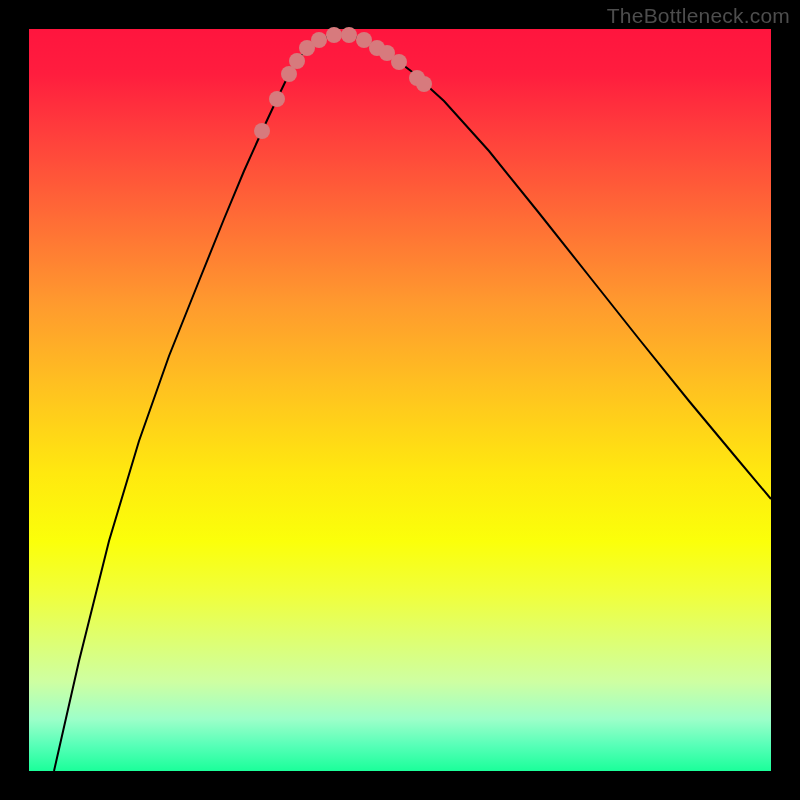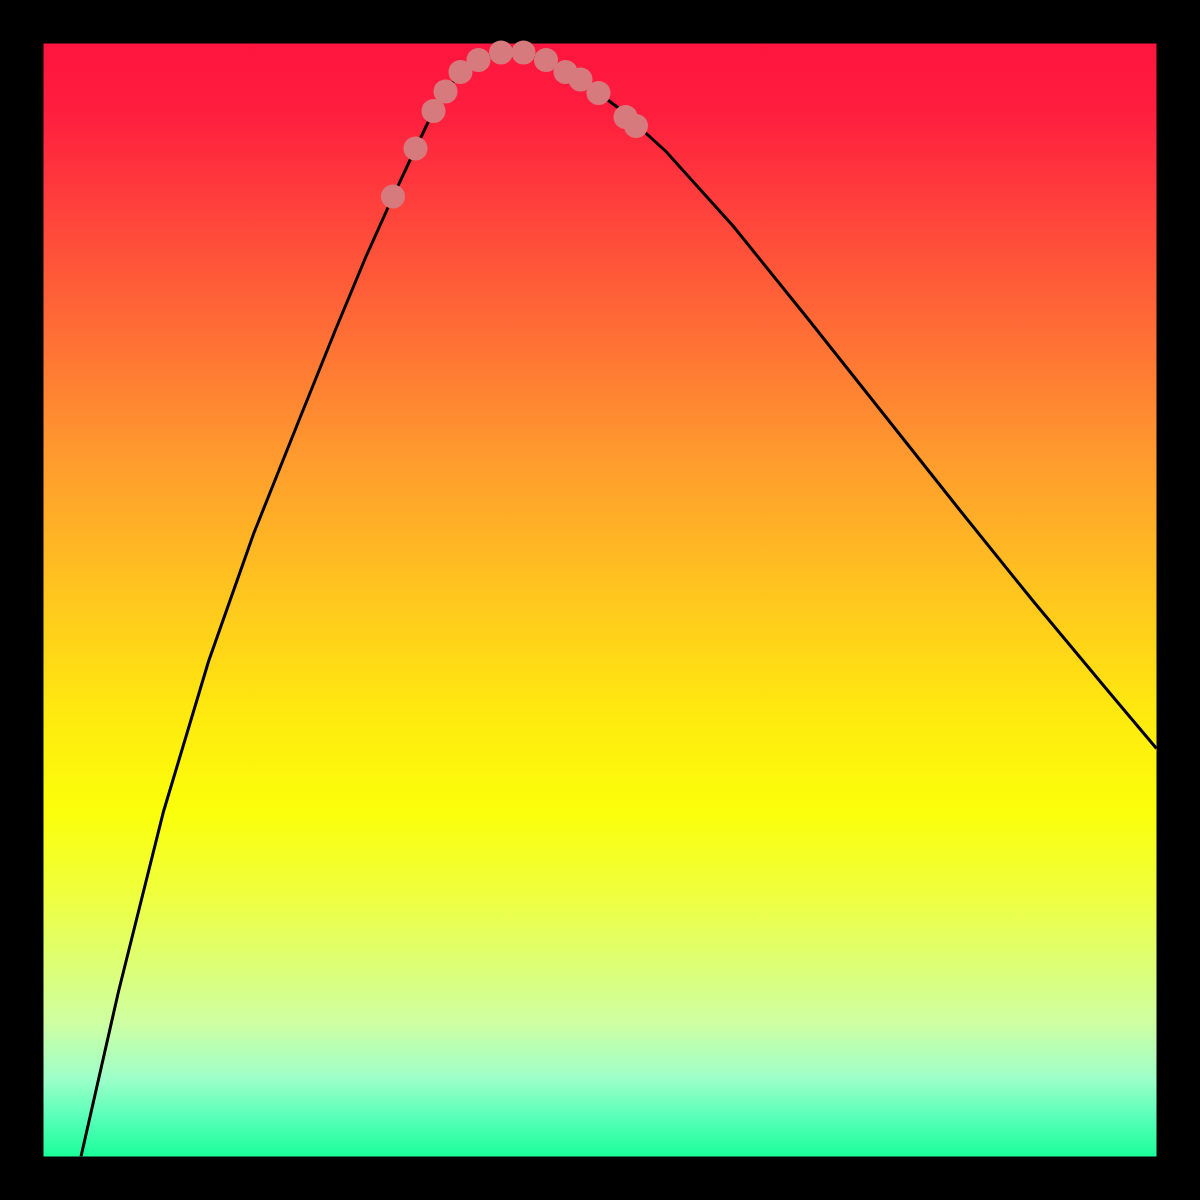--- a/index.html
+++ b/index.html
@@ -86,13 +86,14 @@
         <circle cx="320" cy="6" r="8" class="marker"></circle>
         <circle cx="335" cy="11" r="8" class="marker"></circle>
         <circle cx="348" cy="19" r="8" class="marker"></circle>
         <circle cx="358" cy="24" r="8" class="marker"></circle>
         <circle cx="370" cy="33" r="8" class="marker"></circle>
         <circle cx="388" cy="49" r="8" class="marker"></circle>
         <circle cx="395" cy="55" r="8" class="marker"></circle>
       </g>
   </svg>
 
+  <div class="site-label">TheBottleneck.com</div>
 </div>
 
 </body></html>

